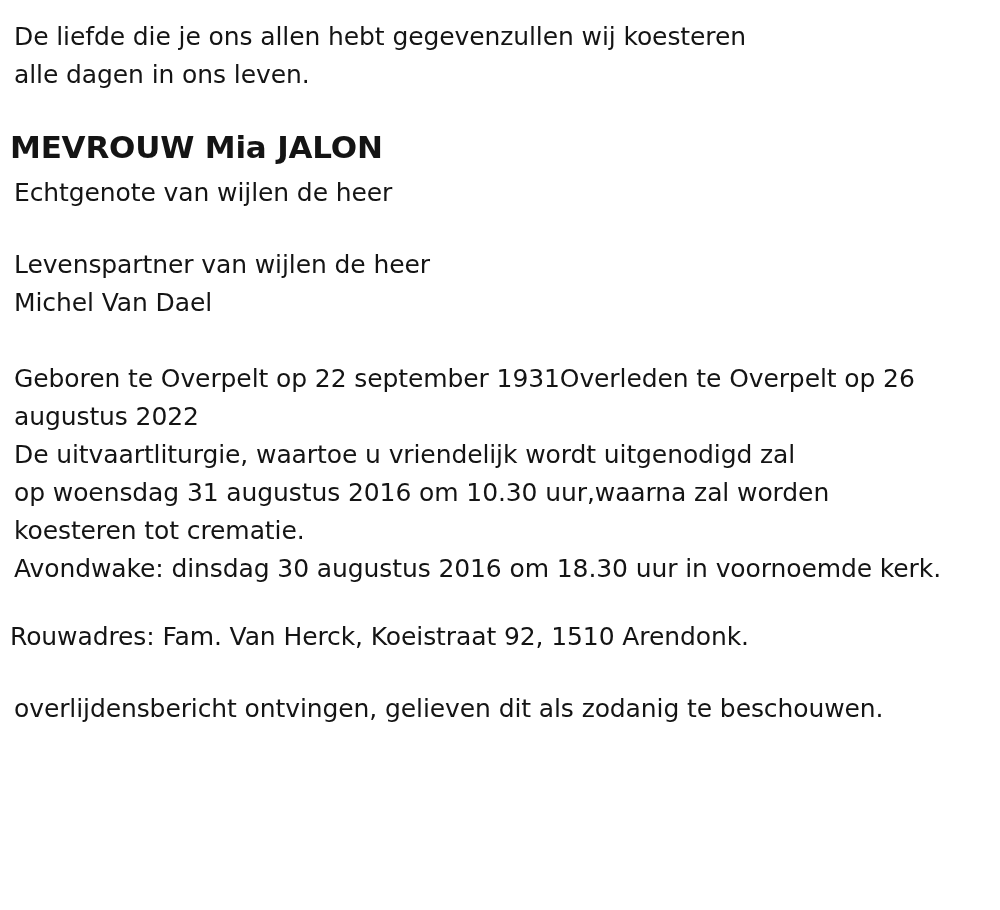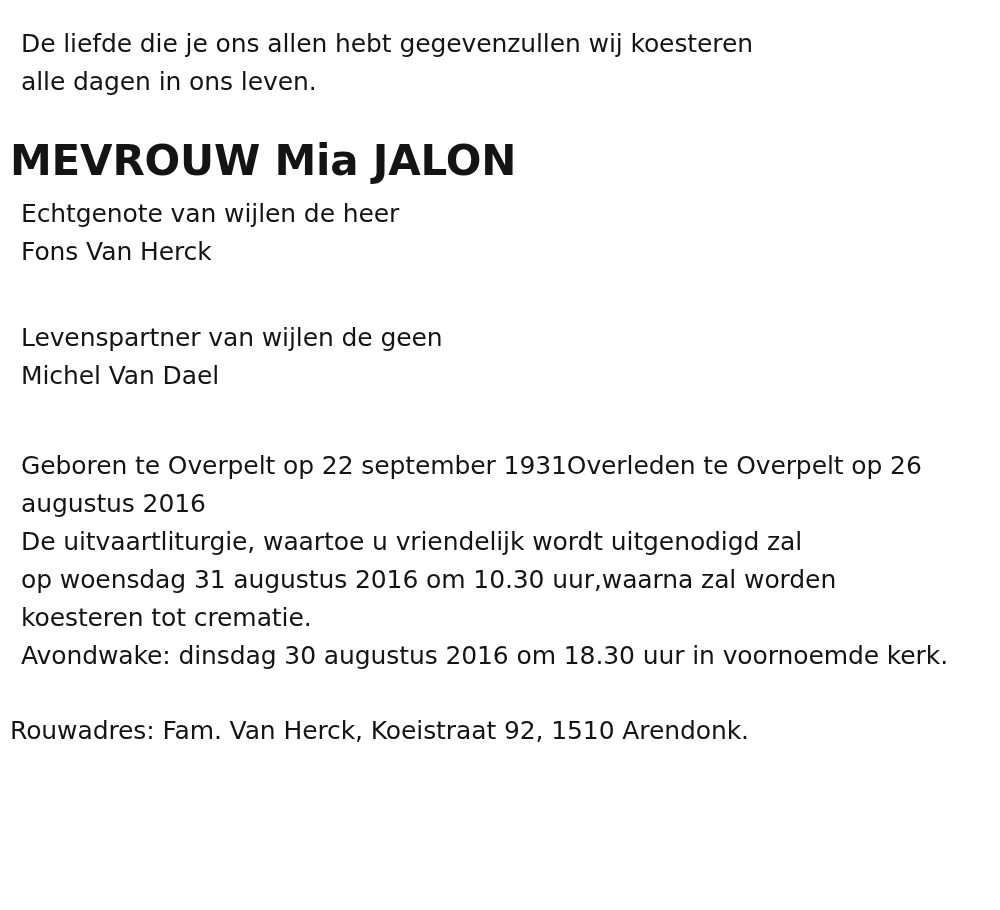--- a/index.html
+++ b/index.html
@@ -19,68 +19,68 @@
     box-sizing: border-box;
     width: 1000px;
   }
   .line {
     font-size: 25px;
     line-height: 38px;
     white-space: pre-wrap;
     letter-spacing: -0.1px;
   }
   .name {
-    font-size: 42px;
+    font-size: 31px;
     line-height: 46px;
     font-weight: bold;
     letter-spacing: -0.2px;
   }
   .gap-md { height: 26px; }
   .gap-lg { height: 30px; }
-  .block { margin: 11px; padding: 0; }
+  .block { margin: 4px; padding: 0; }
 </style>
 </head>
 <body>
 
 <div class="notice">
 
   <div class="block">
     <div class="line">De liefde die je ons allen hebt gegevenzullen wij koesteren</div>
     <div class="line">alle dagen in ons leven.</div>
   </div>
 
   <div class="gap-md"></div>
 
   <div class="name">MEVROUW Mia JALON</div>
 
   <div class="block">
     <div class="line">Echtgenote van wijlen de heer</div>
-    <div class="line">Fons Van Herck</div>
   </div>
 
   <div class="gap-md"></div>
 
   <div class="block">
-    <div class="line">Levenspartner van wijlen de geen</div>
+    <div class="line">Levenspartner van wijlen de heer</div>
     <div class="line">Michel Van Dael</div>
   </div>
 
   <div class="gap-lg"></div>
 
   <div class="block">
     <div class="line">Geboren te Overpelt op 22 september 1931Overleden te Overpelt op 26</div>
-    <div class="line">augustus 2016</div>
+    <div class="line">augustus 2022</div>
     <div class="line">De uitvaartliturgie, waartoe u vriendelijk wordt uitgenodigd zal</div>
     <div class="line">op woensdag 31 augustus 2016 om 10.30 uur,waarna zal worden</div>
     <div class="line">koesteren tot crematie.</div>
     <div class="line">Avondwake: dinsdag 30 augustus 2016 om 18.30 uur in voornoemde kerk.</div>
   </div>
 
   <div class="gap-md"></div>
 
   <div class="line">Rouwadres: Fam. Van Herck, Koeistraat 92, 1510 Arendonk.</div>
 
   <div class="gap-lg"></div>
 
   <div class="block">
+    <div class="line">overlijdensbericht ontvingen, gelieven dit als zodanig te beschouwen.</div>
   </div>
 
 </div>
 
 </body></html>

